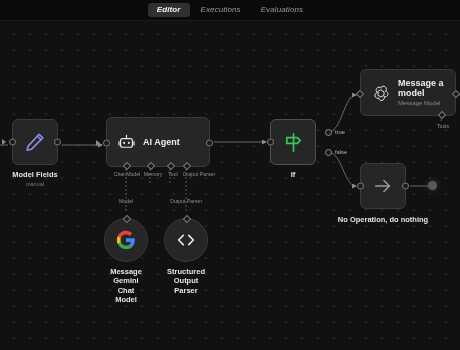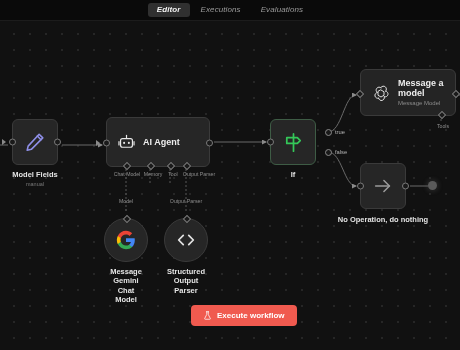--- a/index.html
+++ b/index.html
@@ -298,24 +298,15 @@
       <span class="icon">
         <svg width="22" height="22" viewBox="0 0 24 24" fill="none" stroke="#e2e2e2" stroke-width="1.9" stroke-linecap="round" stroke-linejoin="round">
           <path d="M9 7 L4 12 L9 17"></path>
           <path d="M15 7 L20 12 L15 17"></path>
         </svg>
       </span>
       <div class="node-title-below" style="top:48px; max-width:78px; white-space:normal;">Structured Output Parser</div>
     </div>
     <span class="sub-conn-label" style="position:absolute; left:186px; top:178px;">Output Parser</span>
 
-    <div class="exec-btn">
-      <span class="icon">
-        <svg width="9" height="9" viewBox="0 0 24 24" fill="none" stroke="#ffffff" stroke-width="2" stroke-linecap="round" stroke-linejoin="round">
-          <path d="M9 2 h6"></path>
-          <path d="M10 2 v7 L4.5 20 a1.5 1.5 0 0 0 1.3 2 h12.4 a1.5 1.5 0 0 0 1.3 -2 L14 9 V2"></path>
-        </svg>
-      </span>
-      <span class="label">Execute workflow</span>
-    </div>
 
   </div>
 </div>
 
 </body></html>

